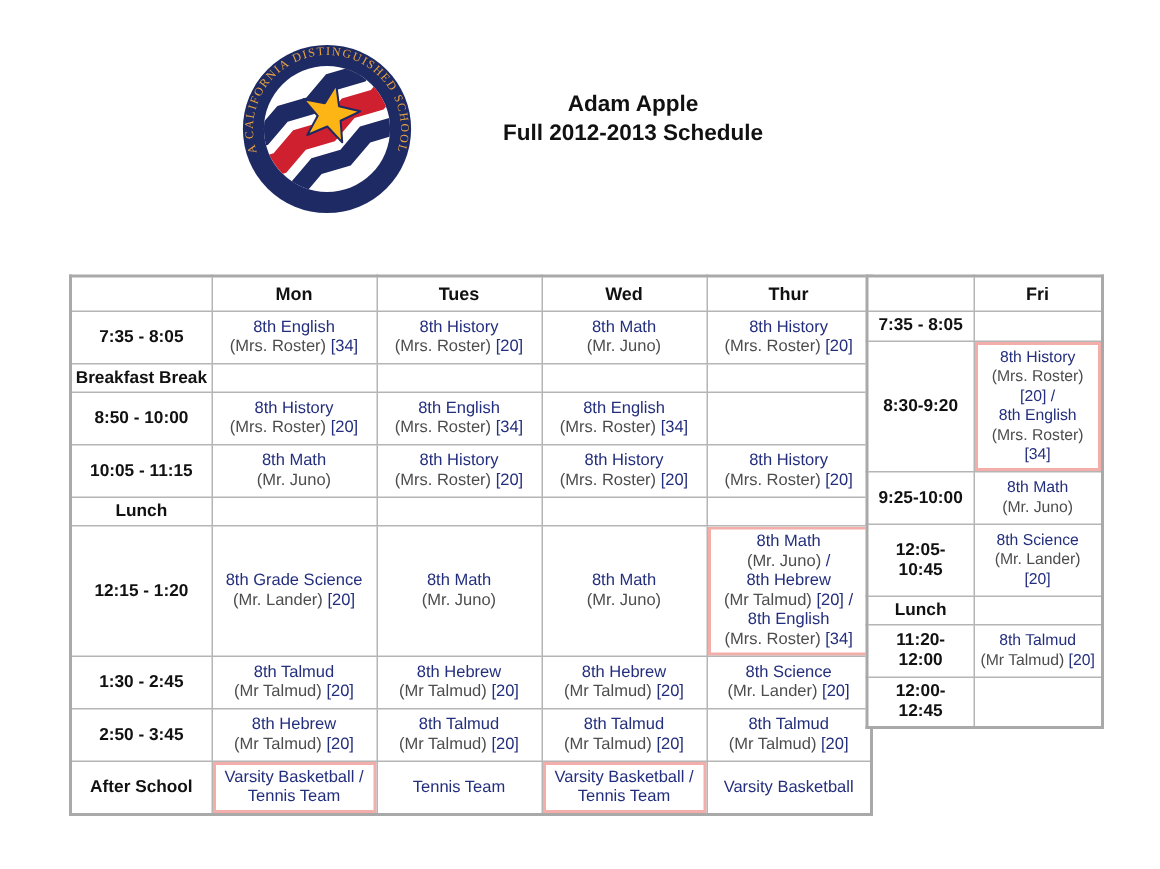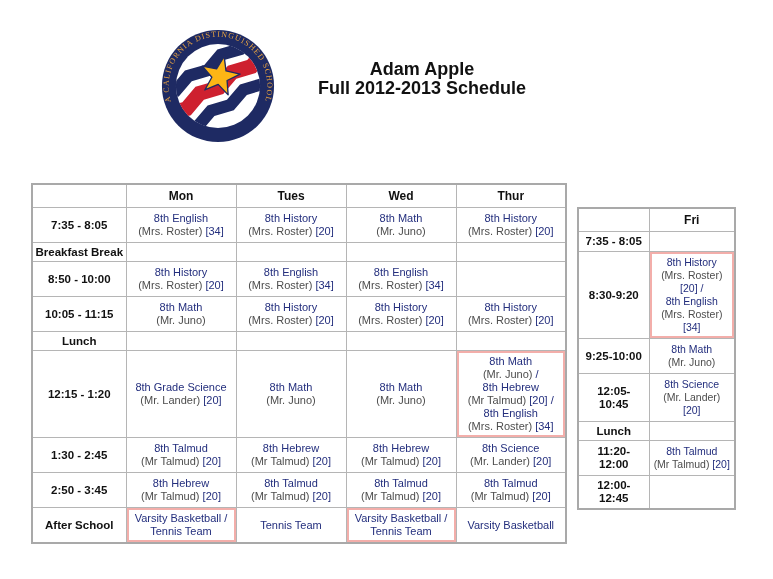--- a/index.html
+++ b/index.html
@@ -9,30 +9,30 @@
   }
   .page { position:absolute; inset:0; }
 
   
   .logo { position:absolute; left:160px; top:28px; width:116px; height:116px; }
 
   
   .title {
     position:absolute; left:262px; top:60px; width:320px;
     text-align:center; color:#111; font-weight:bold;
-    font-size:18px; line-height:19px;
+    font-size:15px; line-height:19px;
   }
 
   
   table {
     position:absolute; border-collapse:collapse; table-layout:fixed;
     background:#fff; border:2px solid #a9a9a9;
   }
-  #main-table { left:31px;  top:183px; }
-  #fri-table  { left:577px; top:183px;margin-top:24px; }
+  #main-table { left:46px;  top:183px; }
+  #fri-table  { left:577px; top:183px; }
   th, td { border:1px solid #b5b5b5; overflow:hidden; }
   thead th { height:20px; font-size:12px; font-weight:bold; color:#111; text-align:center; }
   tbody th {
     font-weight:bold; font-size:11.5px; color:#111; text-align:center;
     vertical-align:middle; padding:3px 1px; line-height:13px; white-space:pre-line;
   }
   td {
     text-align:center; vertical-align:middle;
     font-size:11px; line-height:13px; padding:4px 3px; color:#232e7d;
   }

